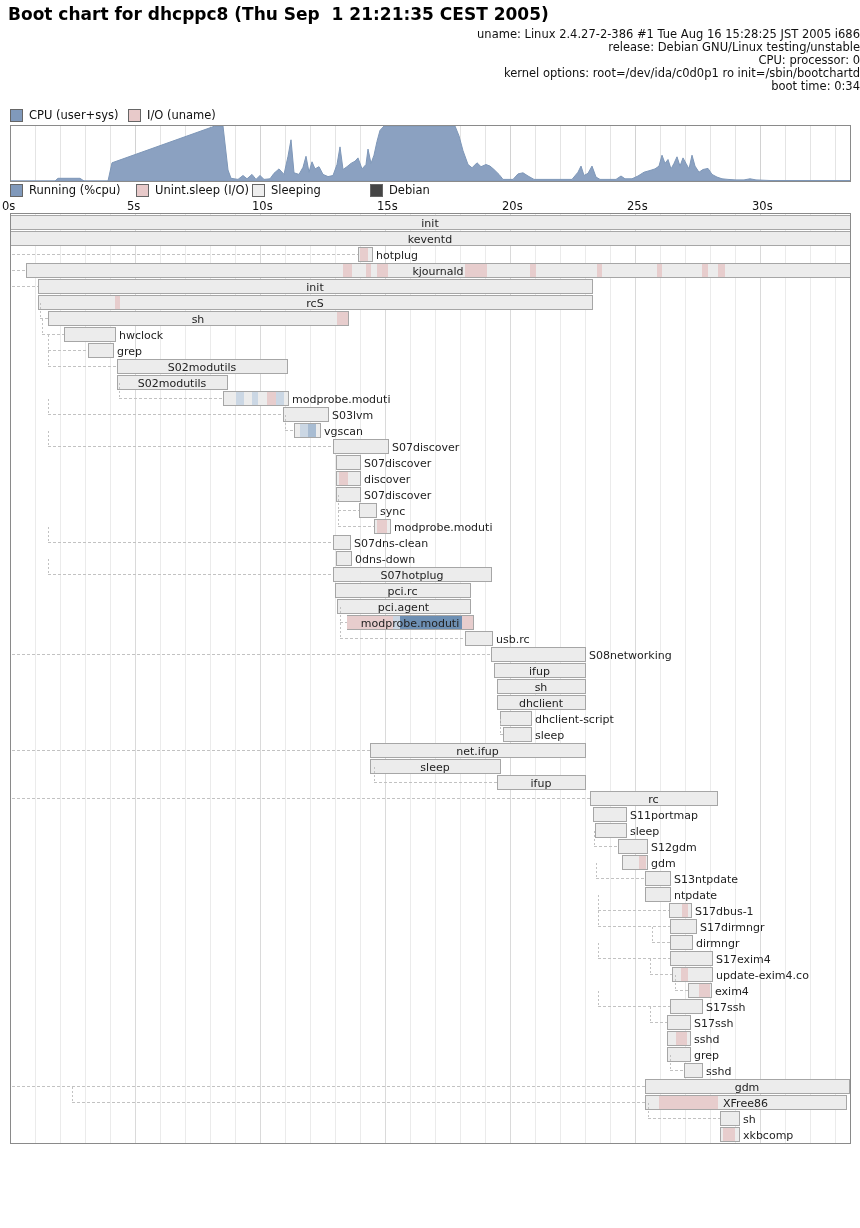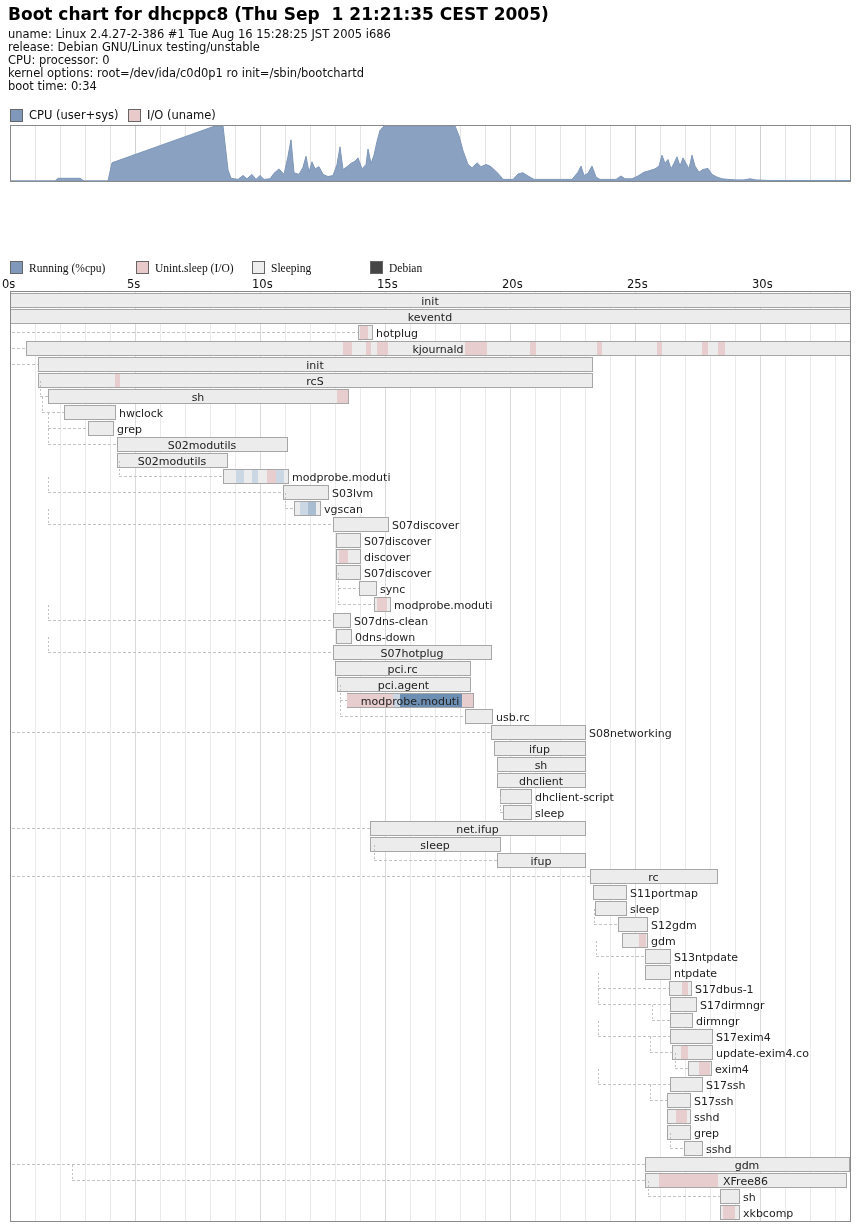--- a/index.html
+++ b/index.html
@@ -1,22 +1,22 @@
 <!DOCTYPE html>
 <html><head>
 <meta charset="utf-8">
 <style>
   html,body{margin:0;padding:0;background:#ffffff;}
   body{width:860px;color:#000;font-family:"DejaVu Sans",sans-serif;}
   .title{font-size:17px;font-weight:bold;margin:4px 0 4px 8px;white-space:pre;letter-spacing:0px;}
-  .info{margin-left:8px;font-size:11.5px;line-height:13px;color:#111;}
+  .info{margin-left:8px;font-size:11.5px;line-height:13px;color:#111;text-align:right;}
   .info div{white-space:pre;}
   .legend-row{position:relative;height:14px;font-size:11.5px;color:#111;}
   #cpu-legend{margin-top:15px;text-align:right;}
-  #proc-legend{margin-top:78px;font-family:Liberation Serif, serif;}
+  #proc-legend{}
   .legend-item{position:absolute;top:0;display:flex;align-items:center;}
   .swatch{width:11px;height:11px;border:1px solid #666;display:inline-block;margin-right:6px;flex:none;}
   .axis-row{position:relative;height:14px;font-size:11.5px;margin-top:2px;color:#111;}
   .axis-row span{position:absolute;top:0;}
   svg{display:block;}
   #cpu-svg{margin-top:3px;}
 </style>
 </head>
 <body>
 

